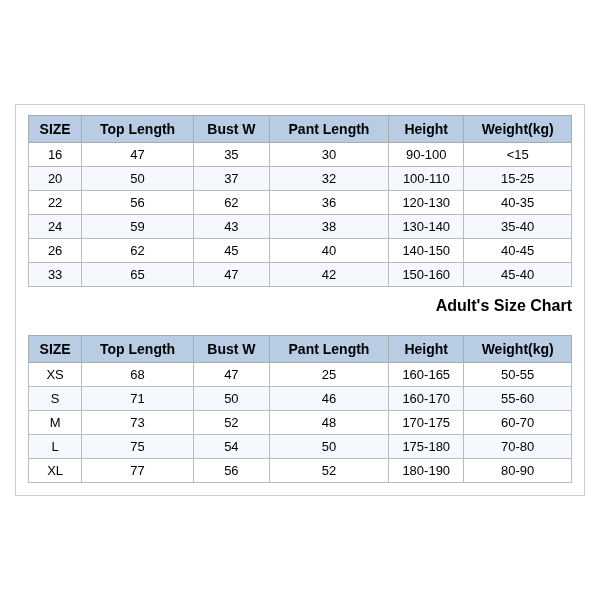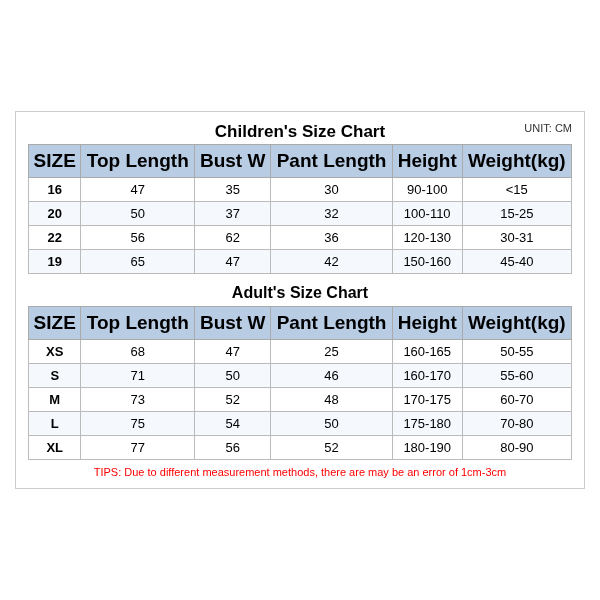--- a/index.html
+++ b/index.html
@@ -38,59 +38,55 @@
       width: 100%;
       border-collapse: collapse;
       margin-bottom: 4px;
     }
     th {
       background-color: #b8cce4;
       border: 1px solid #aaa;
       padding: 5px 4px;
       text-align: center;
       font-weight: bold;
-      font-size: 19px;
+      font-size: 14px;
     }
     td {
       border: 1px solid #bbb;
       padding: 4px 4px;
       text-align: center;
       font-size: 13px;
     }
     tr:nth-child(even) td {
       background-color: #f5f8fc;
     }
     tr:nth-child(odd) td {
       background-color: #fff;
     }
     td.size-col {
-      font-weight: bold;
+      font-weight: normal;
     }
     .section-title {
-      text-align: center;
+      text-align: right;
       font-size: 16px;
       font-weight: bold;
-      padding: 6px 0 4px;
+      padding: 6px 0 20px;
     }
     .tips {
       text-align: center;
       font-size: 11px;
       color: red;
       margin-top: 4px;
       padding: 2px 0;
     }
   </style>
 </head>
 <body>
 
 <div class="chart-container">
-  <div class="main-title">
-    <span>Children's Size Chart</span>
-    <span class="unit-label">UNIT: CM</span>
-  </div>
 
   <table>
     <thead>
       <tr>
         <th>SIZE</th>
         <th>Top Length</th>
         <th>Bust W</th>
         <th>Pant Length</th>
         <th>Height</th>
         <th>Weight(kg)</th>
@@ -112,24 +108,40 @@
           <td>32</td>
           <td>100-110</td>
           <td>15-25</td>
         </tr>
         <tr>
           <td class="size-col">22</td>
           <td>56</td>
           <td>62</td>
           <td>36</td>
           <td>120-130</td>
-          <td>30-31</td>
-        </tr>
-        <tr>
-          <td class="size-col">19</td>
+          <td>40-35</td>
+        </tr>
+        <tr>
+          <td class="size-col">24</td>
+          <td>59</td>
+          <td>43</td>
+          <td>38</td>
+          <td>130-140</td>
+          <td>35-40</td>
+        </tr>
+        <tr>
+          <td class="size-col">26</td>
+          <td>62</td>
+          <td>45</td>
+          <td>40</td>
+          <td>140-150</td>
+          <td>40-45</td>
+        </tr>
+        <tr>
+          <td class="size-col">33</td>
           <td>65</td>
           <td>47</td>
           <td>42</td>
           <td>150-160</td>
           <td>45-40</td>
         </tr>
       </tbody>
   </table>
 
   <div class="section-title">
@@ -184,14 +196,13 @@
           <td class="size-col">XL</td>
           <td>77</td>
           <td>56</td>
           <td>52</td>
           <td>180-190</td>
           <td>80-90</td>
         </tr>
       </tbody>
   </table>
 
-  <div class="tips">TIPS: Due to different measurement methods, there are may be an error of 1cm-3cm</div>
 </div>
 
 </body></html>

